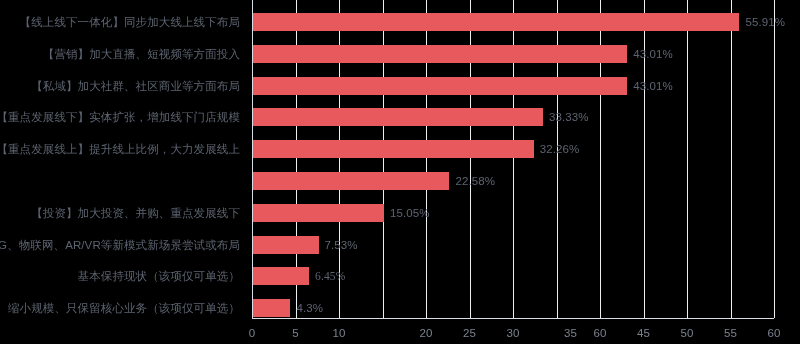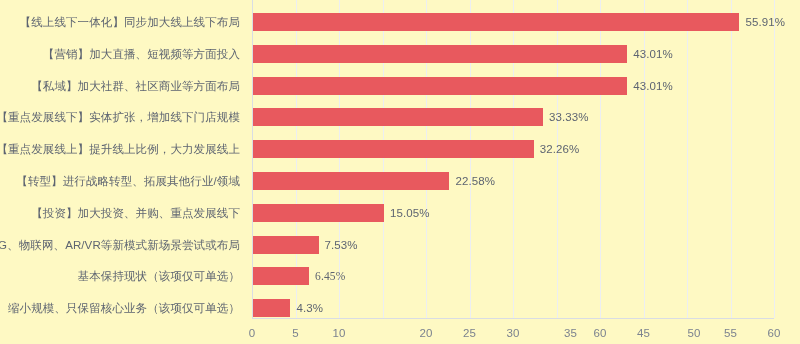--- a/index.html
+++ b/index.html
@@ -12,21 +12,21 @@
     height: 344px;
     font-family: "Liberation Sans", "DejaVu Sans", sans-serif;
     color: #5b6270;
     overflow: hidden;
   }
 
   #chart-root {
     position: relative;
     width: 800px;
     height: 344px;
-    background: #fef9c3;
+    background: #000000;
   }
 
   
   .cat-labels {
     position: absolute;
     left: 0;
     top: 0;
     width: 246px;
     height: 318px;
   }
@@ -109,21 +109,20 @@
 <body>
 
 <div id="chart-root">
 
   <div class="cat-labels">
       <div class="cat-label" style="top: 22px;">【线上线下一体化】同步加大线上线下布局</div>
       <div class="cat-label" style="top: 53.8px;">【营销】加大直播、短视频等方面投入</div>
       <div class="cat-label" style="top: 85.6px;">【私域】加大社群、社区商业等方面布局</div>
       <div class="cat-label" style="top: 117.4px;">【重点发展线下】实体扩张，增加线下门店规模</div>
       <div class="cat-label" style="top: 149.2px;">【重点发展线上】提升线上比例，大力发展线上</div>
-      <div class="cat-label" style="top: 181px;">【转型】进行战略转型、拓展其他行业/领域</div>
       <div class="cat-label" style="top: 212.8px;">【投资】加大投资、并购、重点发展线下</div>
       <div class="cat-label" style="top: 244.6px;">【技术】加大基于5G、物联网、AR/VR等新模式新场景尝试或布局</div>
       <div class="cat-label" style="top: 276.4px;">基本保持现状（该项仅可单选）</div>
       <div class="cat-label" style="top: 308.2px;">【收缩】减少投资、缩小规模、只保留核心业务（该项仅可单选）</div>
     </div>
 
   <div class="plot">
     <div class="gridlines">
         <div class="grid-line axis-left" style="left: 0px;"></div>
         <div class="grid-line" style="left: 43.5px;"></div>
@@ -170,18 +169,18 @@
   <div class="x-tick" style="left: 0px;">0</div>
       <div class="x-tick" style="left: 43.5px;">5</div>
       <div class="x-tick" style="left: 87px; text-align: right;">10</div>
       <div class="x-tick" style="left: 130.5px; margin-top: 32px;">15</div>
       <div class="x-tick" style="left: 174px;">20</div>
       <div class="x-tick" style="left: 217.5px; text-align: right;">25</div>
       <div class="x-tick" style="left: 261px;">30</div>
       <div class="x-tick" style="left: 304.5px; margin-left: 14px;">35</div>
       <div class="x-tick" style="left: 348px;">60</div>
       <div class="x-tick" style="left: 391.5px;">45</div>
-      <div class="x-tick" style="left: 435px; margin-left: 7px;">50</div>
+      <div class="x-tick" style="left: 435px;">50</div>
       <div class="x-tick" style="left: 478.5px;">55</div>
       <div class="x-tick" style="left: 522px;">60</div>
     </div>
 
 </div>
 
 </body></html>

